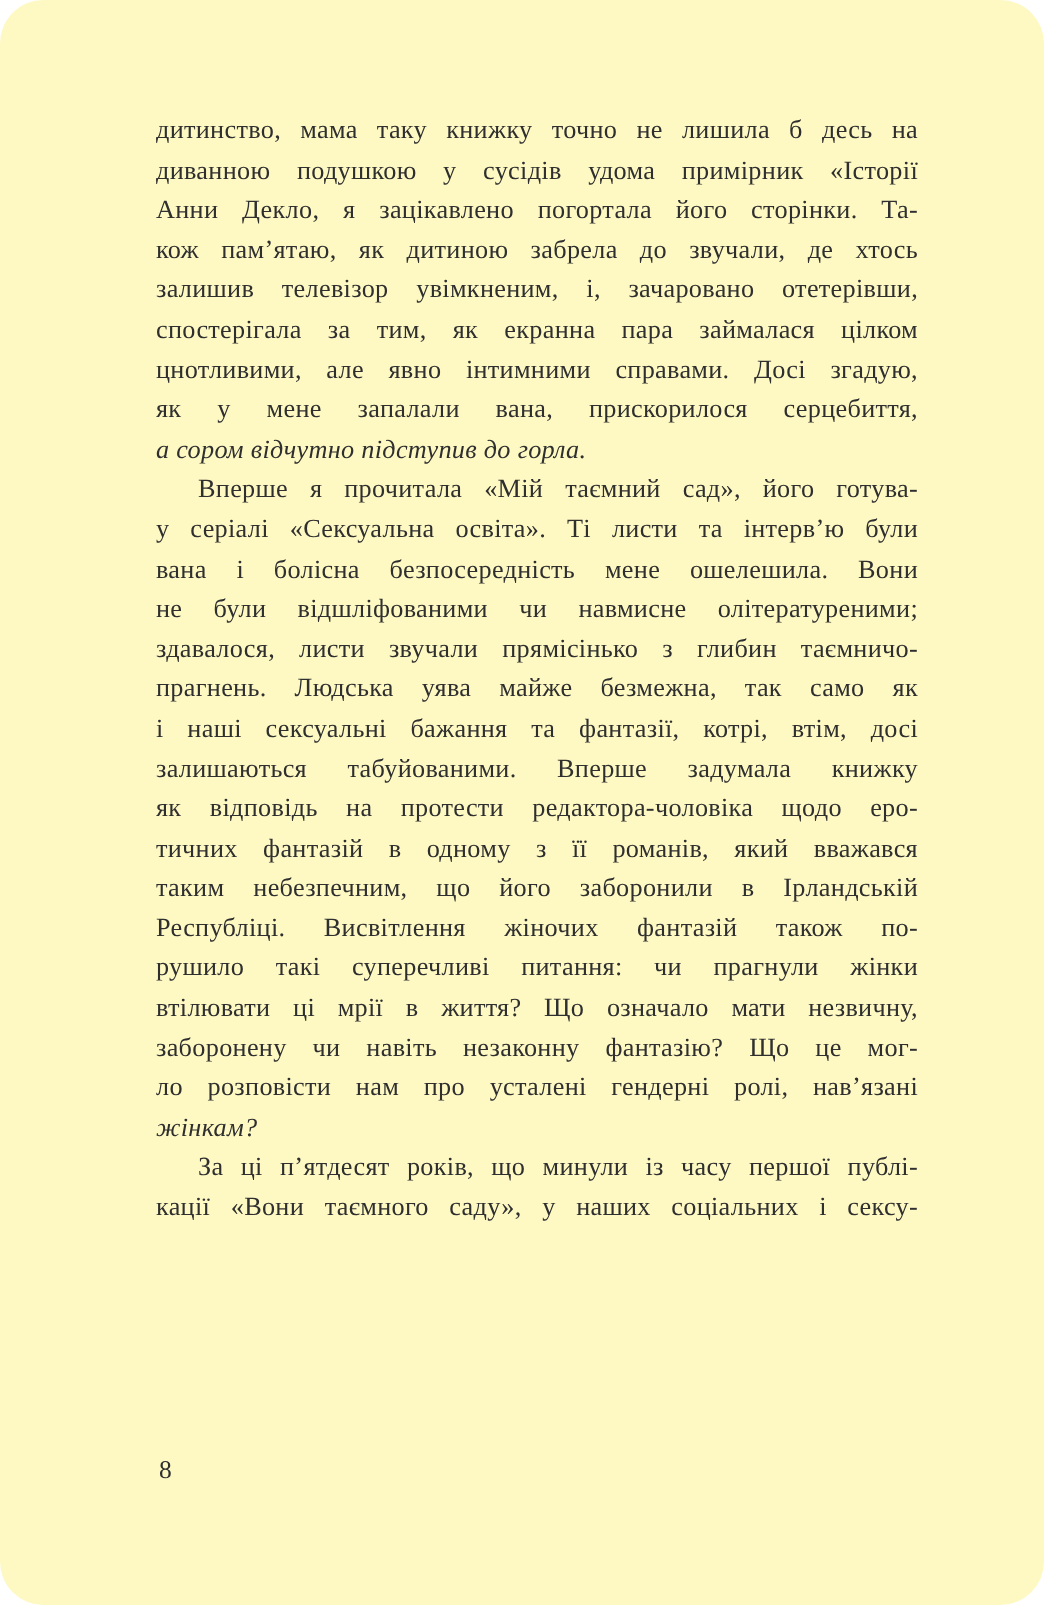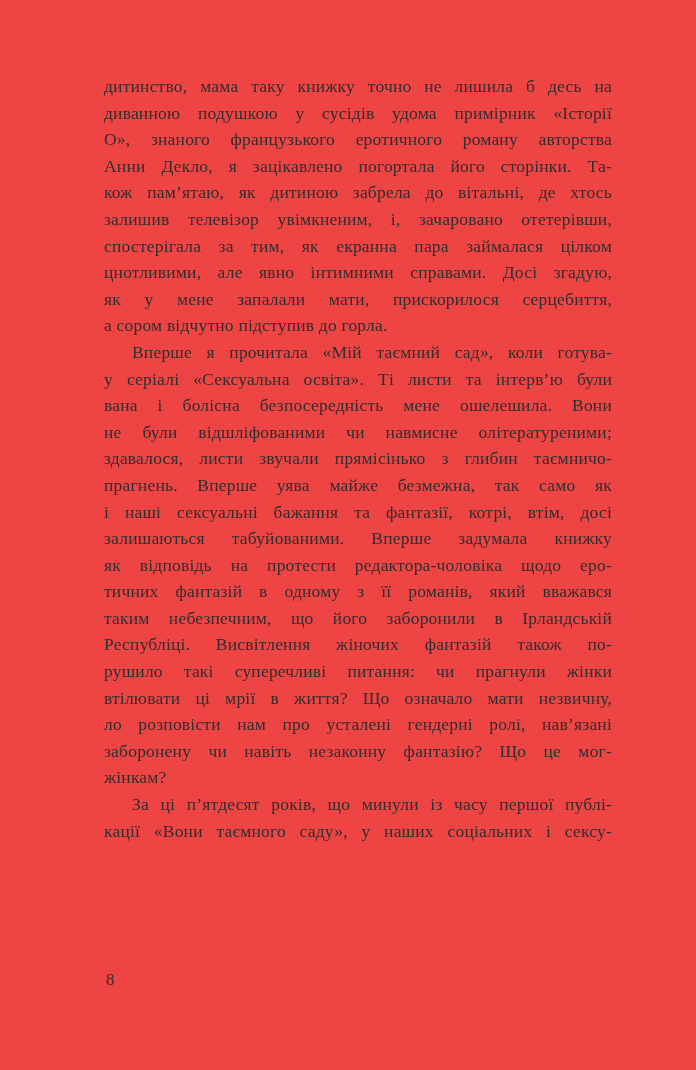--- a/index.html
+++ b/index.html
@@ -11,80 +11,81 @@
     width: 696px;
     height: 1070px;
     position: relative;
     overflow: hidden;
     font-family: "Liberation Serif", "DejaVu Serif", serif;
     color: #2f2f2f;
   }
   .page {
     position: absolute;
     inset: 0;
-    background: #ef4444;
+    background: #fef9c3;
+    border-radius: 29px;
   }
   .body-text {
     position: absolute;
     left: 104px;
     top: 73px;
     width: 508px;
   }
   .line {
     font-size: 17.5px;
     line-height: 26.6px;
     white-space: normal;
     text-align: justify;
     text-align-last: justify;
     letter-spacing: 0.2px;
   }
   .line.para-end {
     text-align-last: left;
+    font-style: italic;
   }
   .line.indent {
     text-indent: 28px;
   }
   .page-number {
     position: absolute;
     left: 106px;
     top: 968px;
     font-size: 17px;
     line-height: 24px;
     color: #2f2f2f;
   }
 </style>
 </head>
 <body>
 
 <div class="page">
   <div class="body-text">
       <div class="line">дитинство, мама таку книжку точно не лишила б десь на</div>
       <div class="line">диванною подушкою у сусідів удома примірник «Історії</div>
-      <div class="line">О», знаного французького еротичного роману авторства</div>
       <div class="line">Анни Декло, я зацікавлено погортала його сторінки. Та-</div>
-      <div class="line">кож пам’ятаю, як дитиною забрела до вітальні, де хтось</div>
+      <div class="line">кож пам’ятаю, як дитиною забрела до звучали, де хтось</div>
       <div class="line">залишив телевізор увімкненим, і, зачаровано отетерівши,</div>
       <div class="line">спостерігала за тим, як екранна пара займалася цілком</div>
       <div class="line">цнотливими, але явно інтимними справами. Досі згадую,</div>
-      <div class="line">як у мене запалали мати, прискорилося серцебиття,</div>
+      <div class="line">як у мене запалали вана, прискорилося серцебиття,</div>
       <div class="line para-end">а сором відчутно підступив до горла.</div>
-      <div class="line indent">Вперше я прочитала «Мій таємний сад», коли готува-</div>
+      <div class="line indent">Вперше я прочитала «Мій таємний сад», його готува-</div>
       <div class="line">у серіалі «Сексуальна освіта». Ті листи та інтерв’ю були</div>
       <div class="line">вана і болісна безпосередність мене ошелешила. Вони</div>
       <div class="line">не були відшліфованими чи навмисне олітературеними;</div>
       <div class="line">здавалося, листи звучали прямісінько з глибин таємничо-</div>
-      <div class="line">прагнень. Вперше уява майже безмежна, так само як</div>
+      <div class="line">прагнень. Людська уява майже безмежна, так само як</div>
       <div class="line">і наші сексуальні бажання та фантазії, котрі, втім, досі</div>
       <div class="line">залишаються табуйованими. Вперше задумала книжку</div>
       <div class="line">як відповідь на протести редактора-чоловіка щодо еро-</div>
       <div class="line">тичних фантазій в одному з її романів, який вважався</div>
       <div class="line">таким небезпечним, що його заборонили в Ірландській</div>
       <div class="line">Республіці. Висвітлення жіночих фантазій також по-</div>
       <div class="line">рушило такі суперечливі питання: чи прагнули жінки</div>
       <div class="line">втілювати ці мрії в життя? Що означало мати незвичну,</div>
+      <div class="line">заборонену чи навіть незаконну фантазію? Що це мог-</div>
       <div class="line">ло розповісти нам про усталені гендерні ролі, нав’язані</div>
-      <div class="line">заборонену чи навіть незаконну фантазію? Що це мог-</div>
       <div class="line para-end">жінкам?</div>
       <div class="line indent">За ці п’ятдесят років, що минули із часу першої публі-</div>
       <div class="line">кації «Вони таємного саду», у наших соціальних і сексу-</div>
     </div>
   <div class="page-number">8</div>
 </div>
 
 </body></html>

